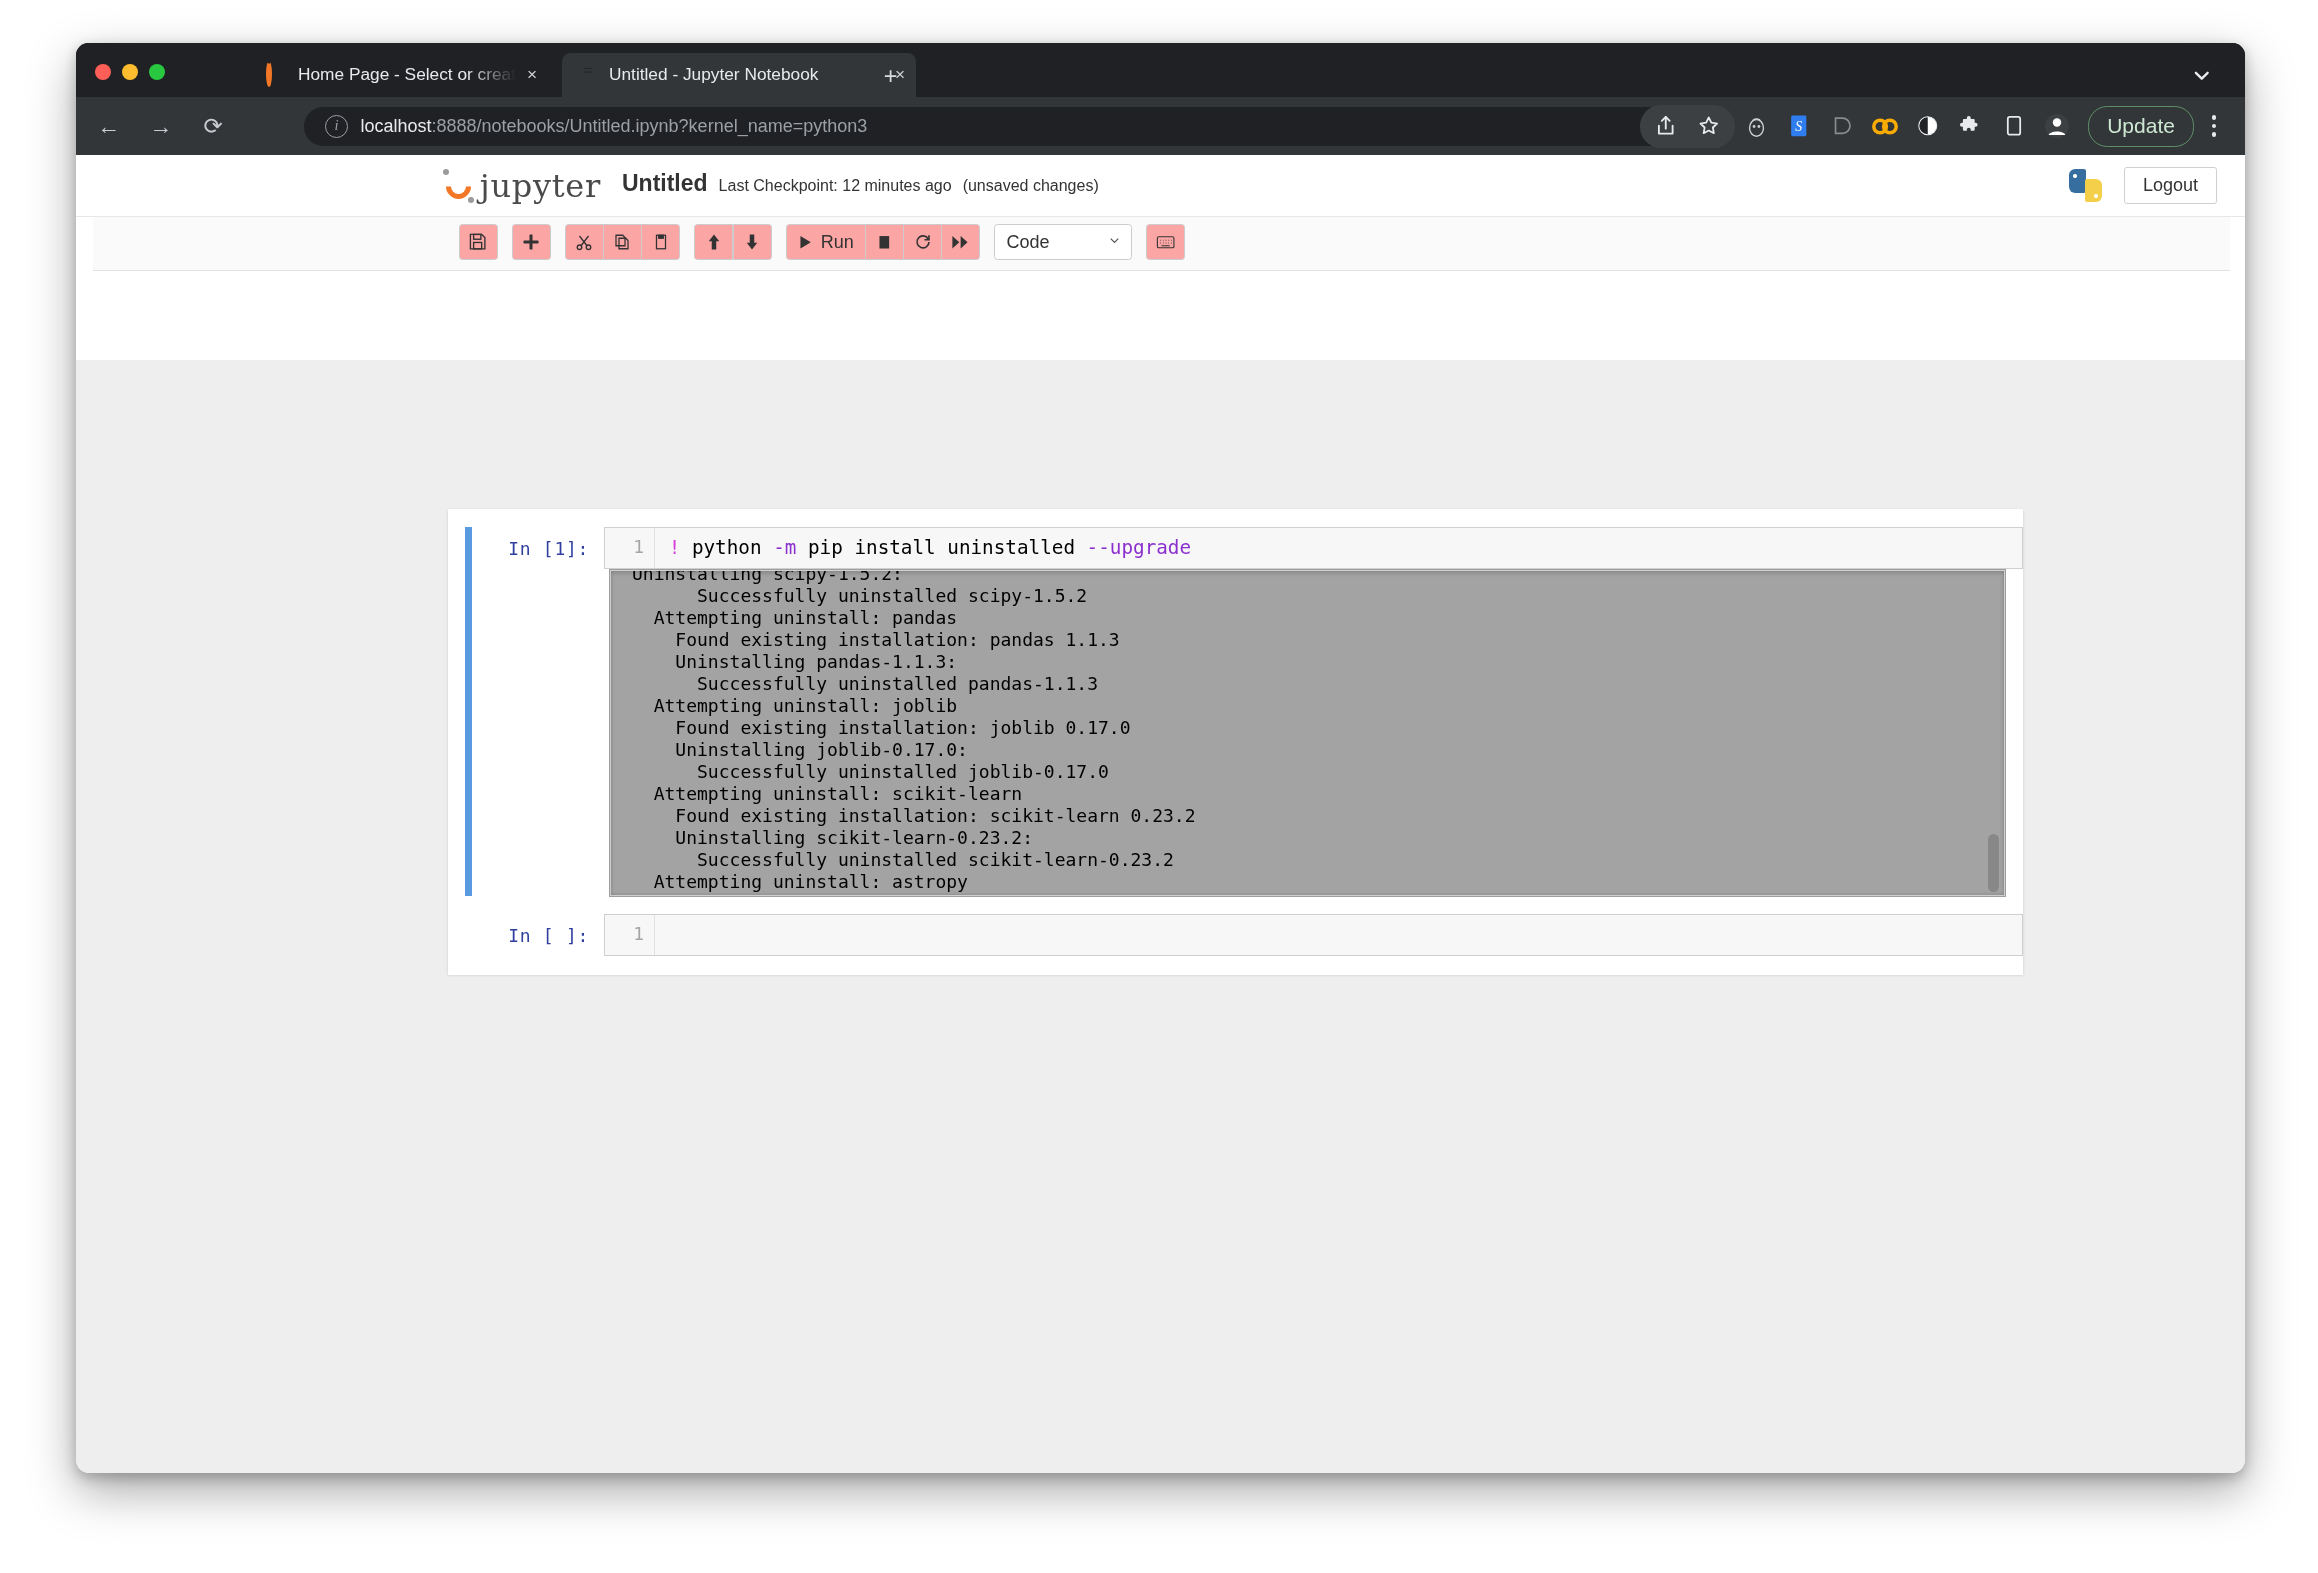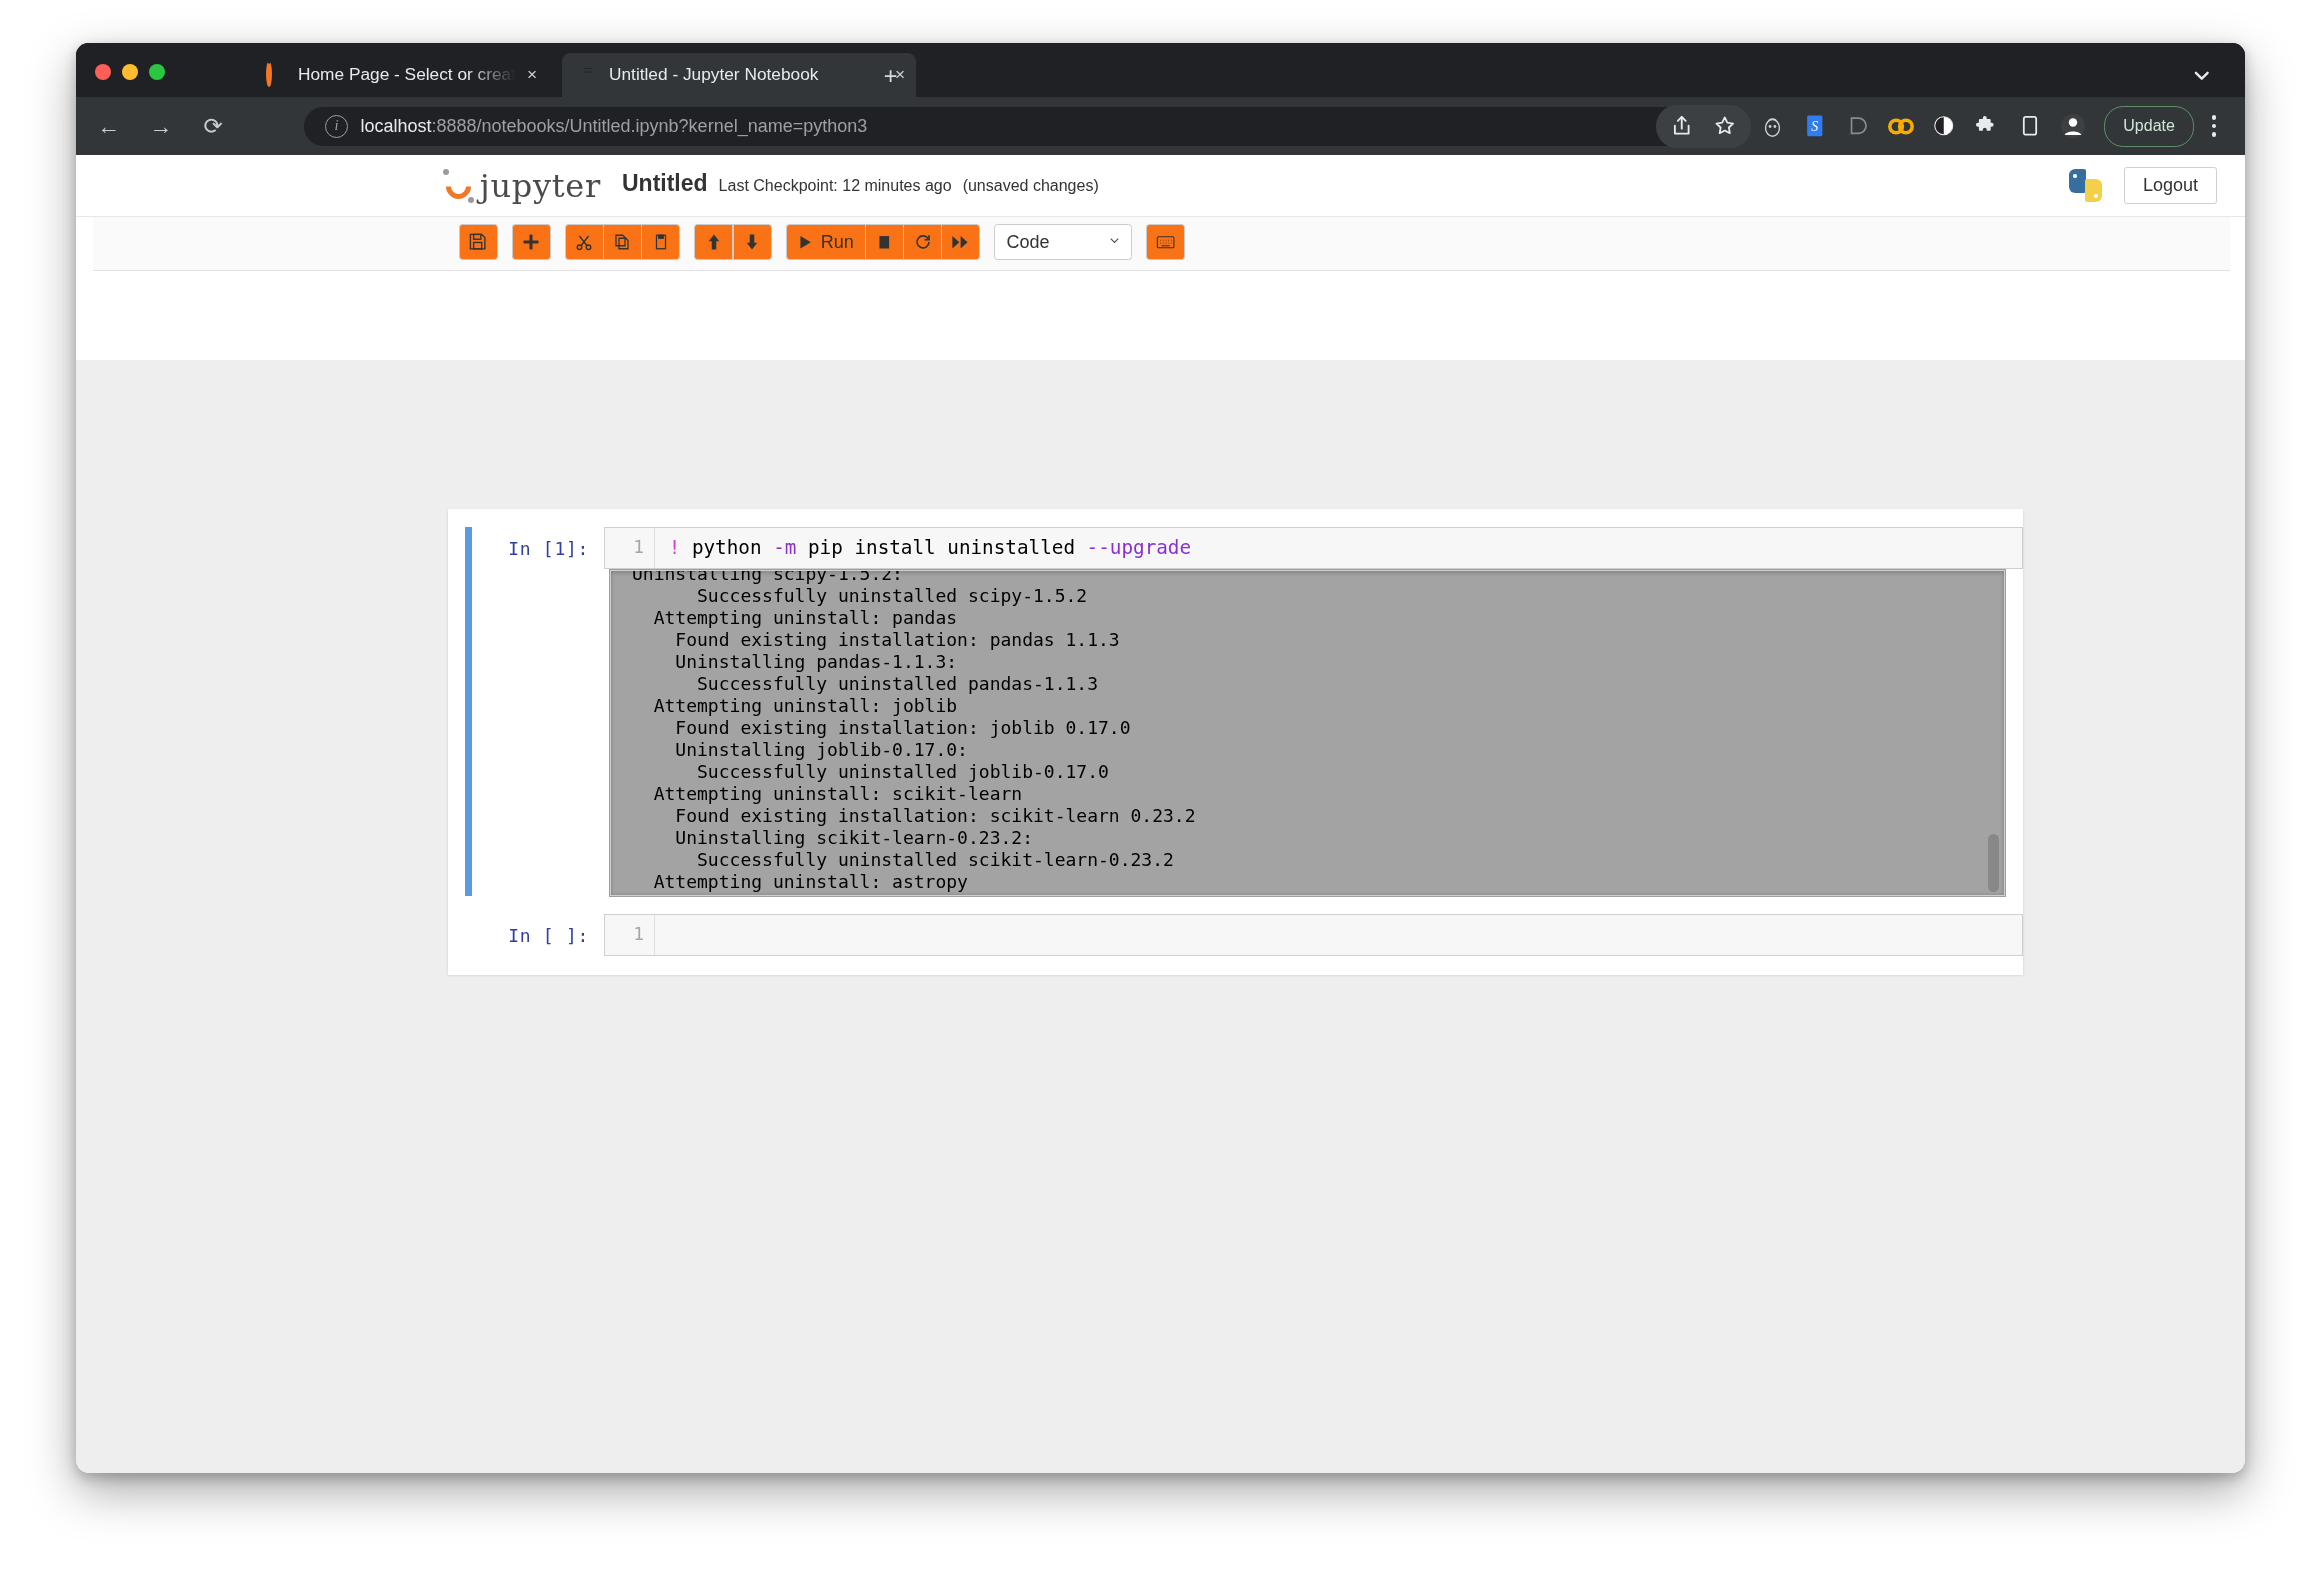--- a/index.html
+++ b/index.html
@@ -120,21 +120,21 @@
   .omniicon{
     width:43px;height:43px; display:flex;align-items:center;justify-content:center;
     color:#e8eaed;
   }
   #sharebox{
     background:#3c4043;border-radius:21px;height:43px;display:flex;align-items:center;
     padding:0 4.1px;
   }
   #updatebtn{
     height:39px; border:1.4px solid #5f8f68; border-radius:19.3px;
-    color:#cfe8d4; font-size:16px; display:flex;align-items:center;
+    color:#cfe8d4; font-size:21px; display:flex;align-items:center;
     padding:0 18px; margin-left:9.7px;
   }
   #kebab{
     width:32px;height:43px;display:flex;flex-direction:column;align-items:center;
     justify-content:center;gap:4.1px;margin-left:4.1px;
   }
   #kebab i{width:4.8px;height:4.8px;border-radius:50%;background:#e8eaed;display:block;}
 
   
   #viewport{
@@ -226,21 +226,21 @@
     border-bottom:0.7px solid #e2e2e2;
     margin:0 15px 0 16.6px;
   }
   #tbgroups{
     position:absolute; left:366px; top:7px;
     display:flex; align-items:center; gap:14px;
   }
   .tbgroup{display:flex;}
   .tbbtn{
     min-width:39px;height:36px;
-    background:#f97316;border:0.7px solid #ccc;margin-left:-0.7px;
+    background:#fca5a5;border:0.7px solid #ccc;margin-left:-0.7px;
     display:flex;align-items:center;justify-content:center;
     font-size:18.7px;color:#333;
     box-sizing:border-box;
   }
   .tbgroup .tbbtn:first-child{margin-left:0;border-radius:3.5px 0 0 3.5px;}
   .tbgroup .tbbtn:last-child{border-radius:0 3.5px 3.5px 0;}
   .tbgroup .tbbtn:only-child{border-radius:3.5px;}
   .tbbtn.run{width:80px;gap:7px;font-size:18px;}
   #celltypesel{
     width:138px;height:36px;background:#fff;border:0.7px solid #ccc;border-radius:3.5px;

